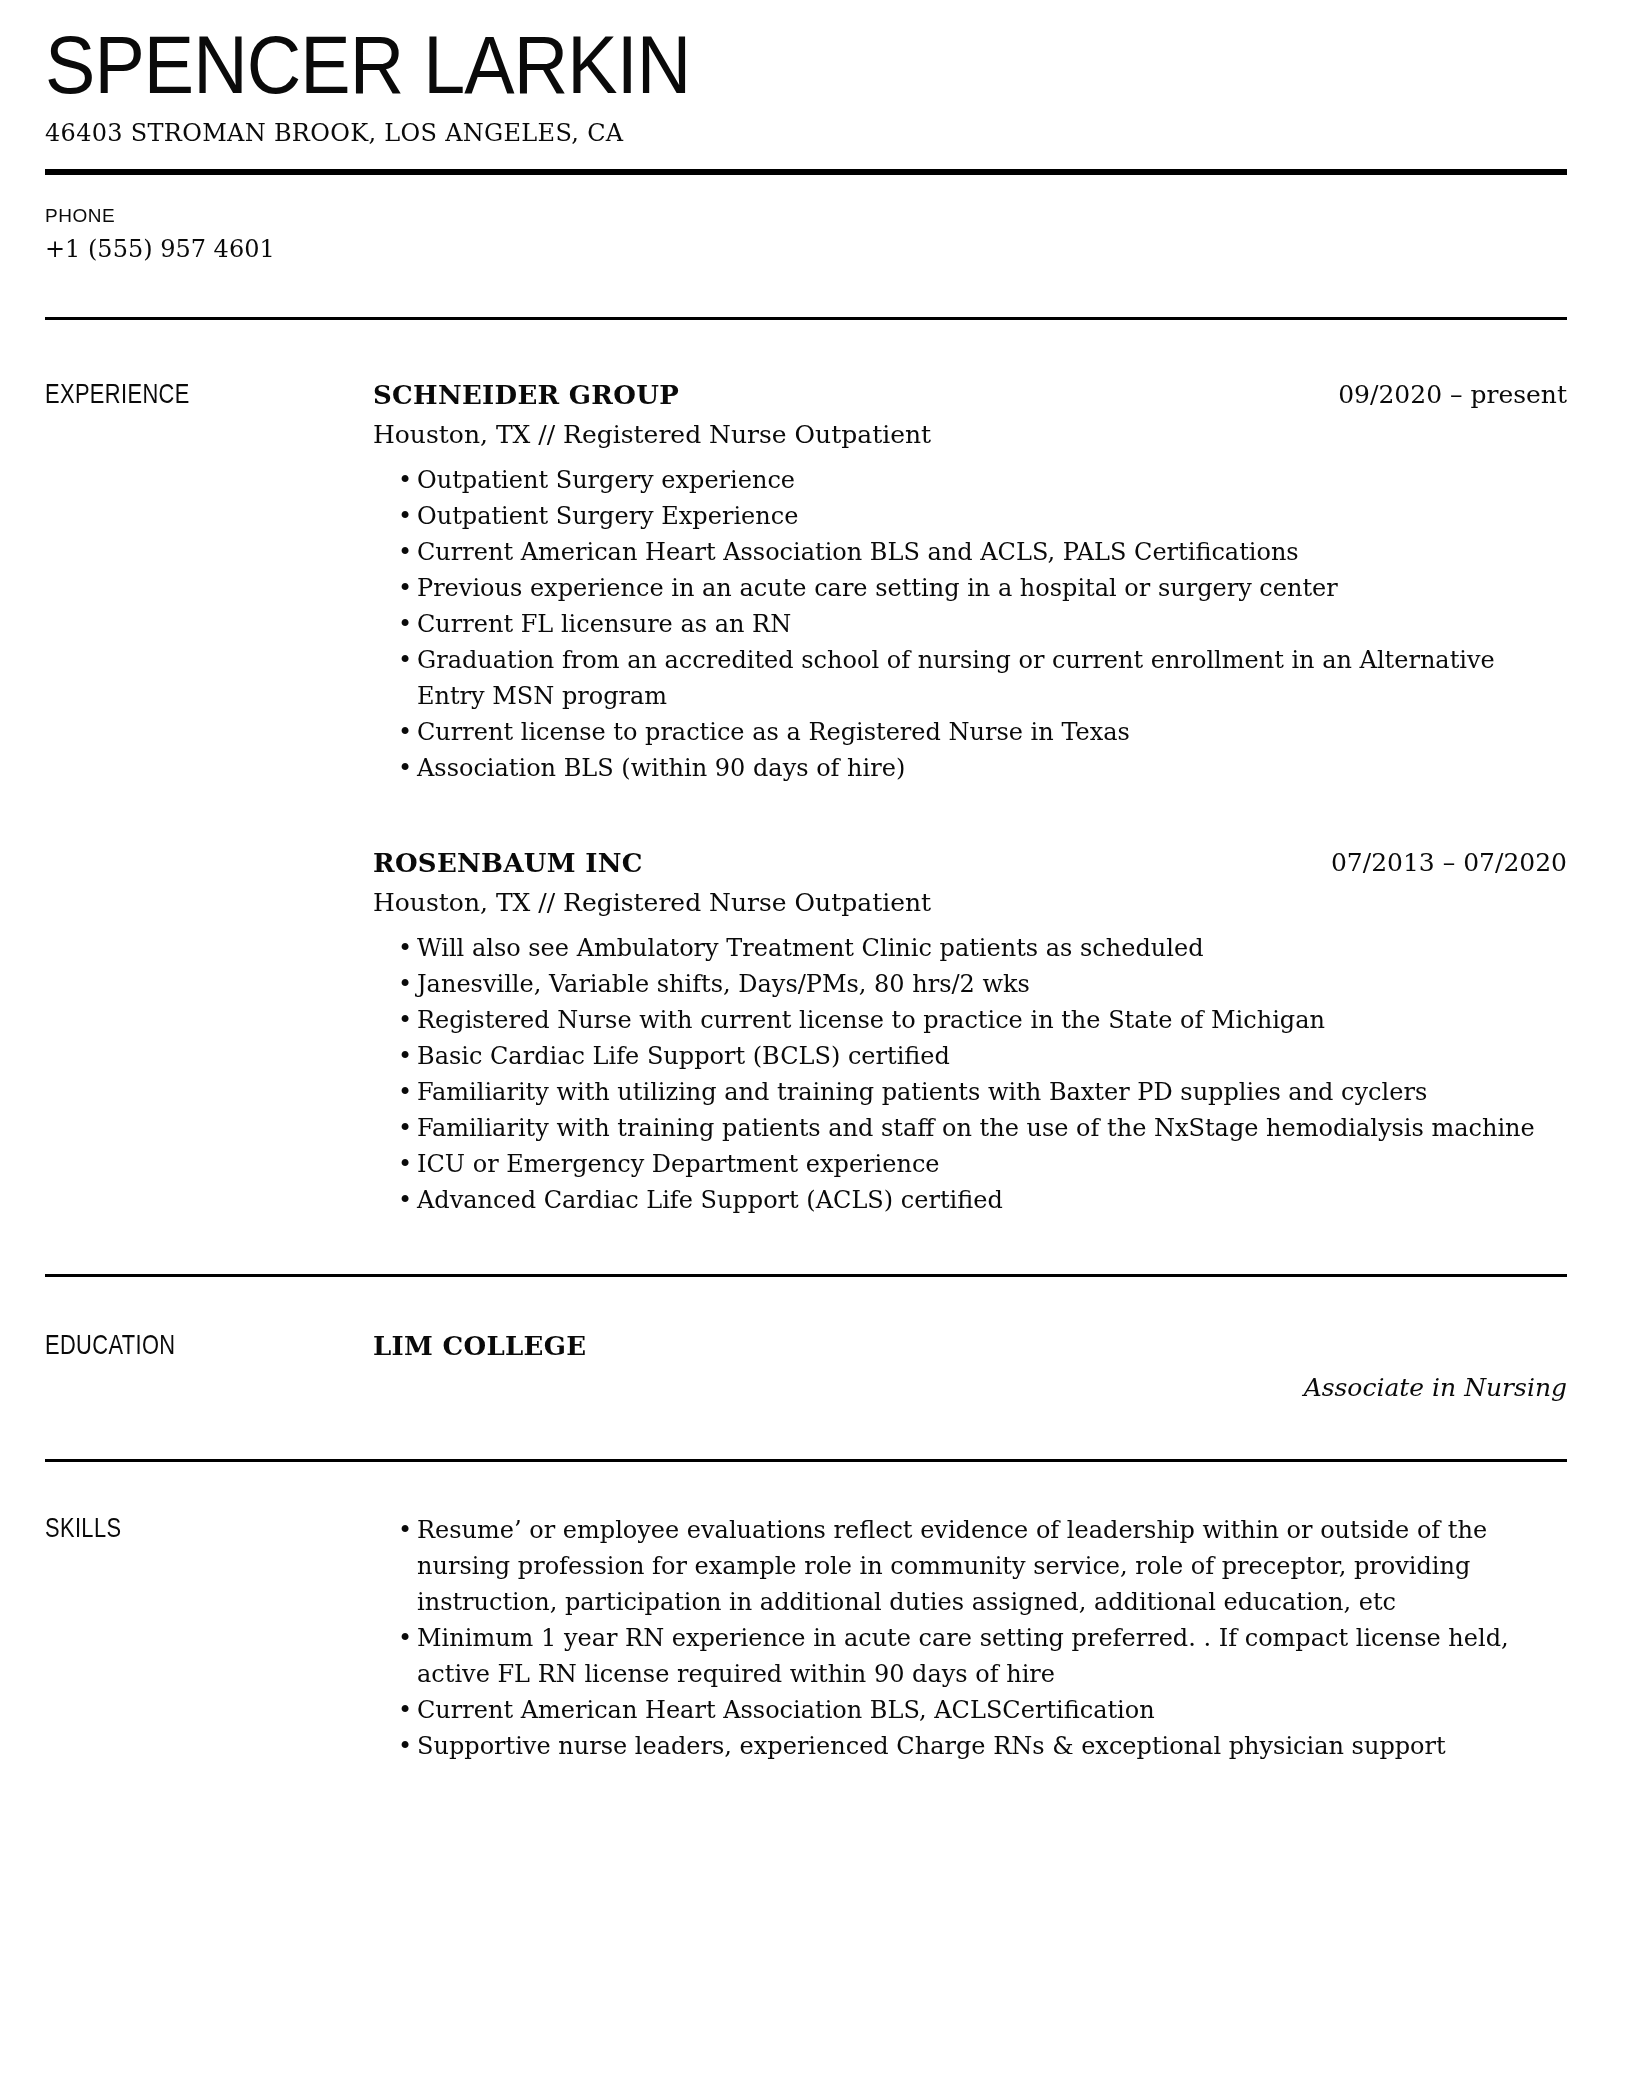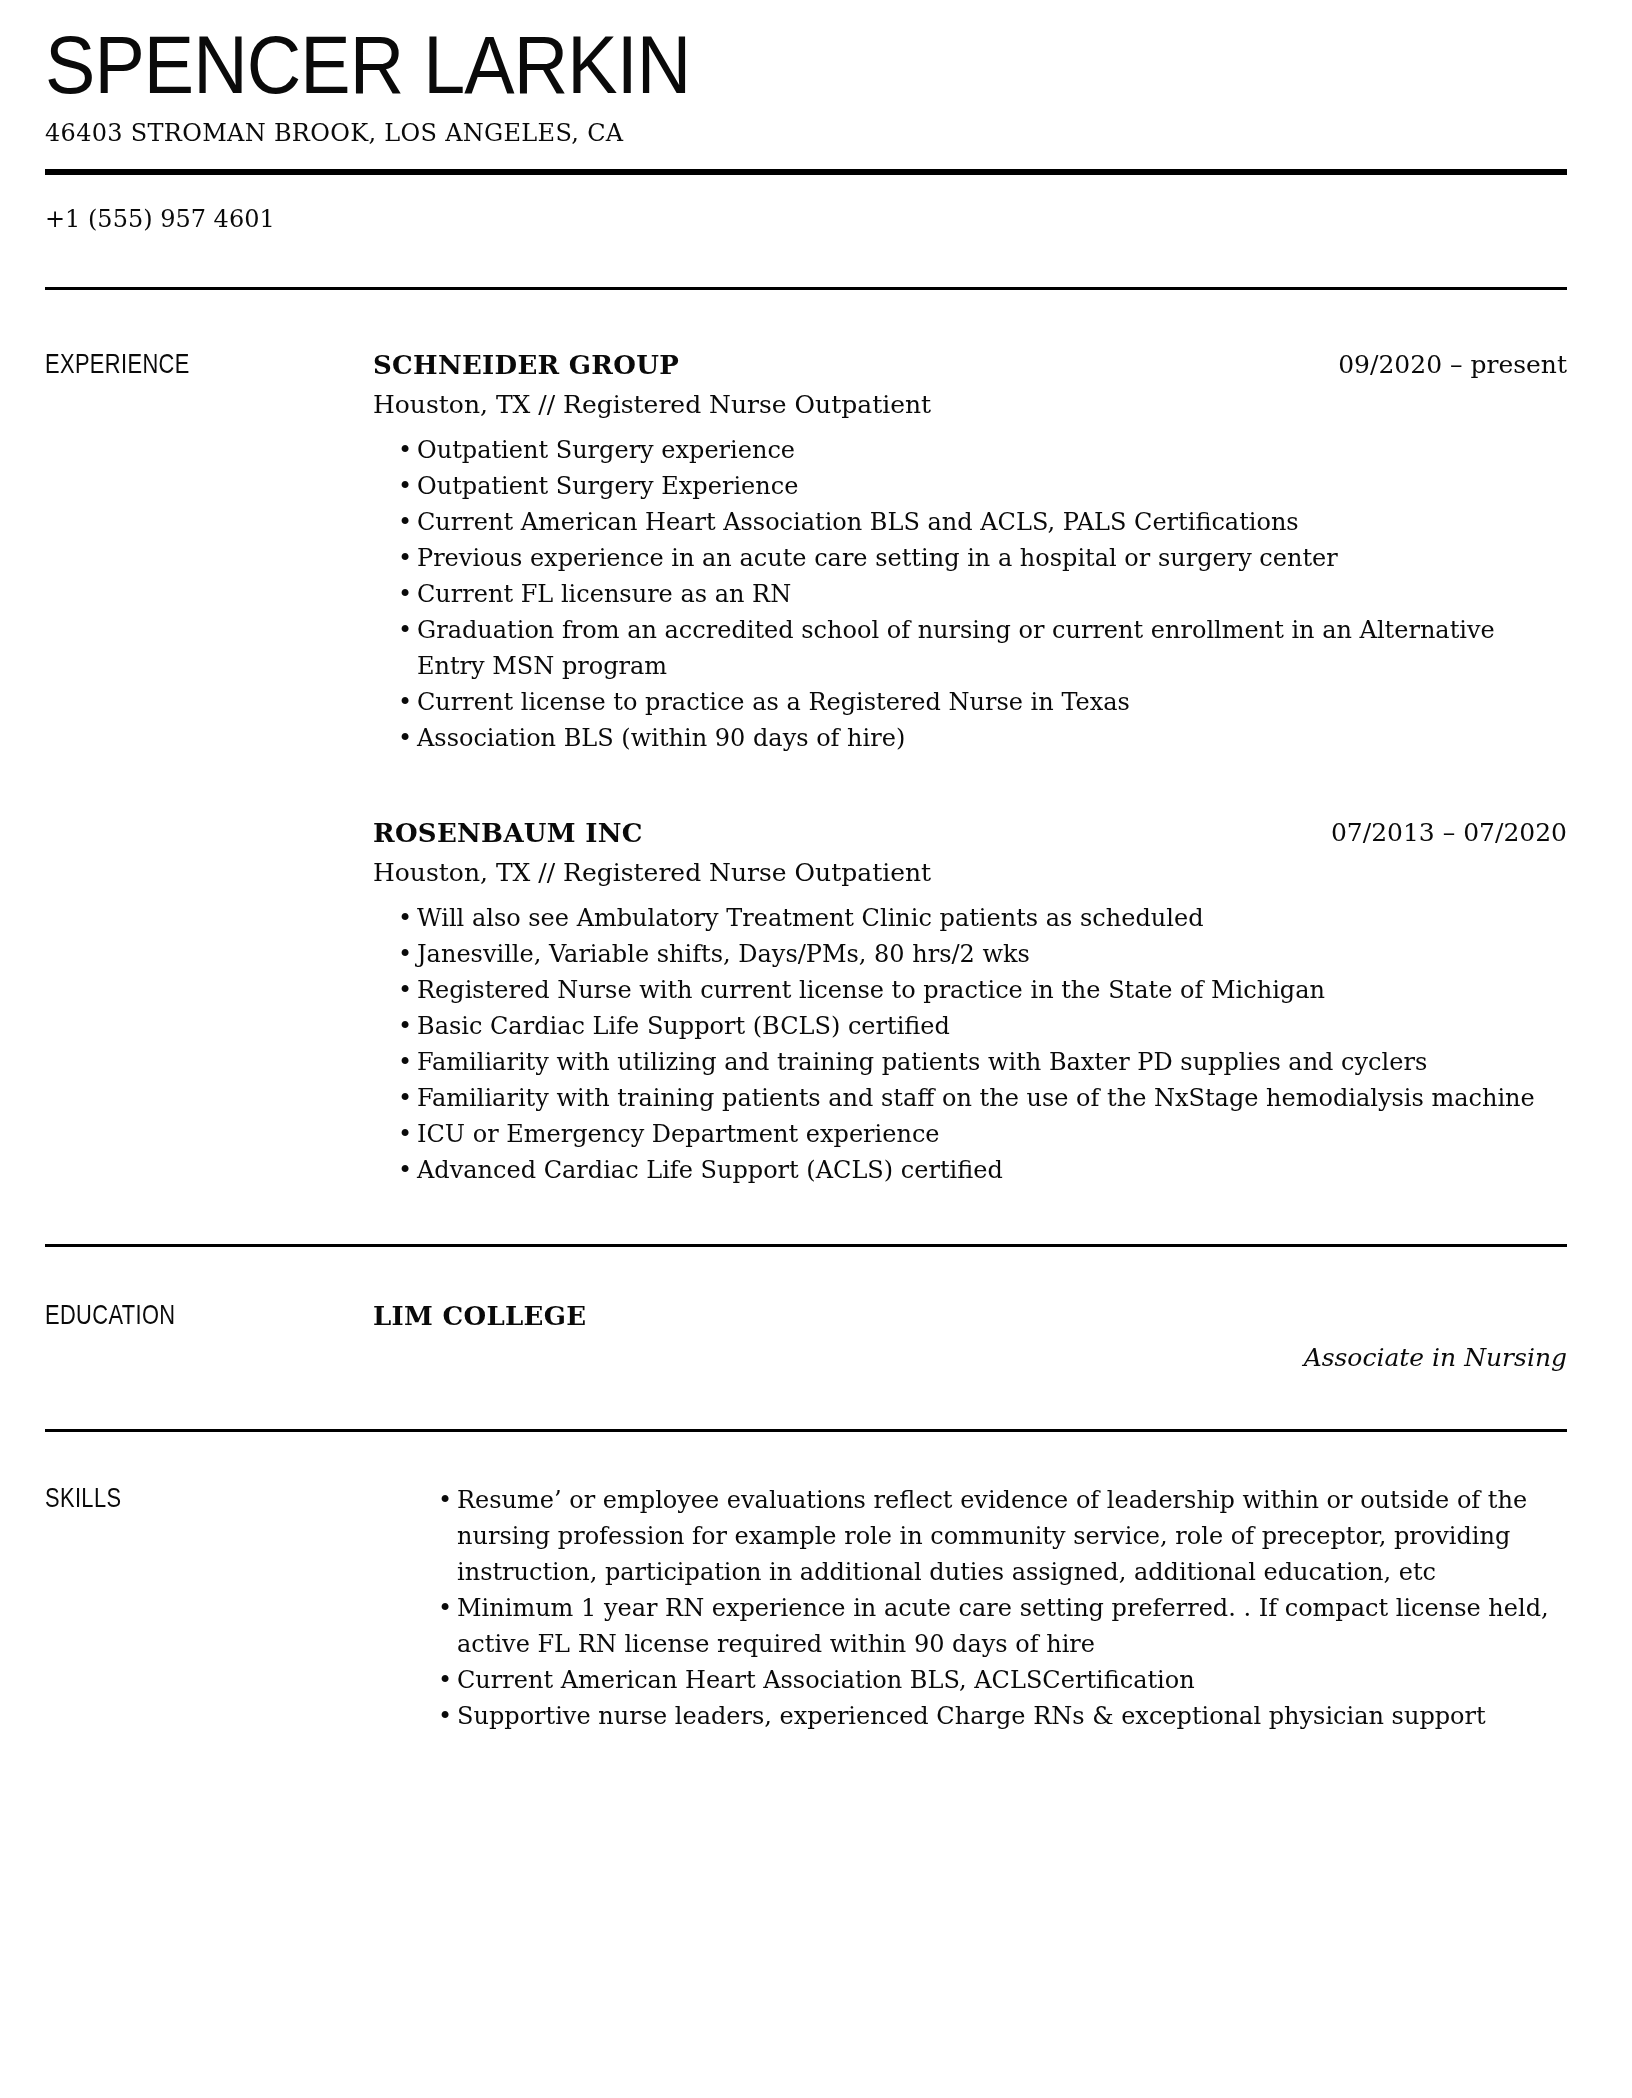--- a/index.html
+++ b/index.html
@@ -46,21 +46,21 @@
   .rule-edu    { margin-top: 56px; }
   .rule-skills { margin-top: 54px; }
 
   .section {
     display: grid;
     grid-template-columns: 328px 1fr;
     align-items: start;
   }
   .section-exp    { padding-top: 58px; }
   .section-edu    { padding-top: 52px; }
-  .section-skills { padding-top: 50px; gap: 40px; }
+  .section-skills { padding-top: 50px; }
 
   .section-label span {
     display: inline-block;
     font-family: "Liberation Sans", sans-serif;
     font-size: 28px;
     letter-spacing: 0.5px;
     transform: scaleX(0.78);
     transform-origin: left center;
     white-space: nowrap;
   }
@@ -107,20 +107,21 @@
 <body>
 
 <div class="page">
 
   <h1 class="name">SPENCER LARKIN</h1>
   <div class="address">46403 STROMAN BROOK, LOS ANGELES, CA</div>
 
   <div class="rule-thick"></div>
 
   <div class="contact">
+    <div class="contact-label">PHONE</div>
     <div class="contact-value">+1 (555) 957 4601</div>
   </div>
 
   <div class="rule-thin rule-exp"></div>
   <div class="section section-exp">
     <div class="section-label">
       <span>EXPERIENCE</span>
     </div>
     <div class="section-content">
 

